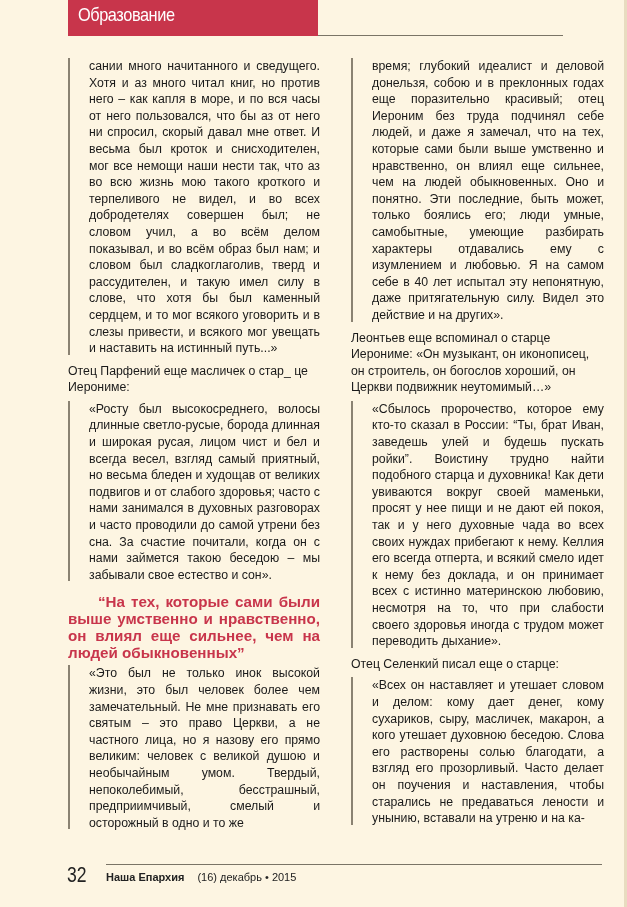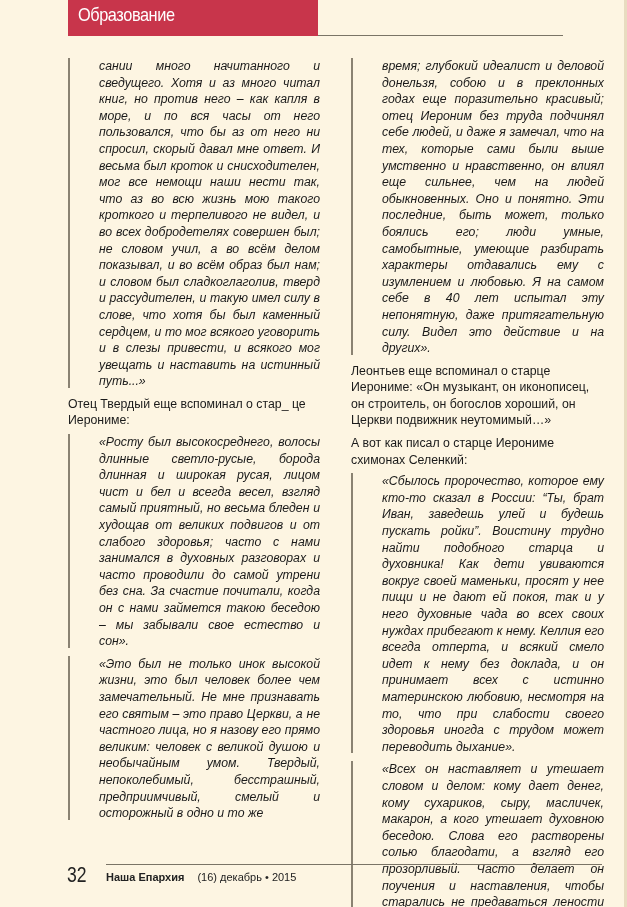--- a/index.html
+++ b/index.html
@@ -25,21 +25,21 @@
   }
   .right-edge {
     position: absolute; right: 0; top: 0; width: 3px; height: 907px;
     background: #e8dcc0;
   }
   .col { position: absolute; top: 58px; font-size: 12.3px; line-height: 16.6px; }
   .col-left { left: 68px; width: 252px; }
   .col-right { left: 351px; width: 253px; }
   .para { margin: 6px 0 5px 0; text-align: left; }
   .quote {
-    position: relative; margin: 0 0 6px 0; padding-left: 31px; text-align: justify; font-style: italic;
+    position: relative; margin: 0 0 6px 0; padding-left: 21px; text-align: justify;
   }
   .quote::before {
     content: ""; position: absolute; left: 0; top: 0; bottom: 2px; width: 2px; background: #8a8272;
   }
   .pull {
     color: #c8354b; font-weight: bold; font-size: 15.2px; line-height: 17px;
     margin: 10px 0 4px 0; text-indent: 30px; text-align: justify;
   }
   .footer-num {
     position: absolute; left: 67px; top: 862px; font-size: 22px;
@@ -56,30 +56,31 @@
 </head>
 <body>
 
 <div class="header-band"></div>
 <div class="header-title">Образование</div>
 <div class="header-rule"></div>
 <div class="right-edge"></div>
 
 <div class="col col-left">
   <div class="quote">сании много начитанного и сведущего. Хотя и аз много читал книг, но против него – как капля в море, и по вся часы от него пользовался, что бы аз от него ни спросил, скорый давал мне ответ. И весьма был кроток и снисходителен, мог все немощи наши нести так, что аз во всю жизнь мою такого кроткого и терпеливого не видел, и во всех добродетелях совершен был; не словом учил, а во всём делом показывал, и во всём образ был нам; и словом был сладкоглаголив, тверд и рассудителен, и такую имел силу в слове, что хотя бы был каменный сердцем, и то мог всякого уговорить и в слезы привести, и всякого мог увещать и наставить на истинный путь...»</div>
-  <p class="para">Отец Твердый еще вспоминал о стар_ це Иерониме:</p>
+  <p class="para">Отец Парфений еще масличек о стар_ це Иерониме:</p>
   <div class="quote">«Росту был высокосреднего, волосы длинные светло-русые, борода длинная и широкая русая, лицом чист и бел и всегда весел, взгляд самый приятный, но весьма бледен и худощав от великих подвигов и от слабого здоровья; часто с нами занимался в духовных разговорах и часто проводили до самой утрени без сна. За счастие почитали, когда он с нами займется такою беседою – мы забывали свое естество и сон».</div>
+  <div class="pull">“На тех, которые сами были выше умственно и нравственно, он влиял еще сильнее, чем на людей обыкновенных”</div>
   <div class="quote">«Это был не только инок высокой жизни, это был человек более чем замечательный. Не мне признавать его святым – это право Церкви, а не частного лица, но я назову его прямо великим: человек с великой душою и необычайным умом. Твердый, непоколебимый, бесстрашный, предприимчивый, смелый и осторожный в одно и то же</div>
 </div>
 
 <div class="col col-right">
   <div class="quote">время; глубокий идеалист и деловой донельзя, собою и в преклонных годах еще поразительно красивый; отец Иероним без труда подчинял себе людей, и даже я замечал, что на тех, которые сами были выше умственно и нравственно, он влиял еще сильнее, чем на людей обыкновенных. Оно и понятно. Эти последние, быть может, только боялись его; люди умные, самобытные, умеющие разбирать характеры отдавались ему с изумлением и любовью. Я на самом себе в 40 лет испытал эту непонятную, даже притягательную силу. Видел это действие и на других».</div>
   <p class="para">Леонтьев еще вспоминал о старце Иерониме: «Он музыкант, он иконописец, он строитель, он богослов хороший, он Церкви подвижник неутомимый…»</p>
-  <p class="para">А вот как писал о старце Иерониме схимонах Селенкий:</p>
   <div class="quote">«Сбылось пророчество, которое ему кто-то сказал в России: “Ты, брат Иван, заведешь улей и будешь пускать ройки”. Воистину трудно найти подобного старца и духовника! Как дети увиваются вокруг своей маменьки, просят у нее пищи и не дают ей покоя, так и у него духовные чада во всех своих нуждах прибегают к нему. Келлия его всегда отперта, и всякий смело идет к нему без доклада, и он принимает всех с истинно материнскою любовию, несмотря на то, что при слабости своего здоровья иногда с трудом может переводить дыхание».</div>
+  <p class="para">Отец Селенкий писал еще о старце:</p>
   <div class="quote">«Всех он наставляет и утешает словом и делом: кому дает денег, кому сухариков, сыру, масличек, макарон, а кого утешает духовною беседою. Слова его растворены солью благодати, а взгляд его прозорливый. Часто делает он поучения и наставления, чтобы старались не предаваться лености и унынию, вставали на утреню и на ка-</div>
 </div>
 
 <div class="footer-num">32</div>
 <div class="footer-rule"></div>
 <div class="footer-text">
   <span class="mag">Наша Епархия</span>
   <span>(16) декабрь • 2015</span>
 </div>
 

